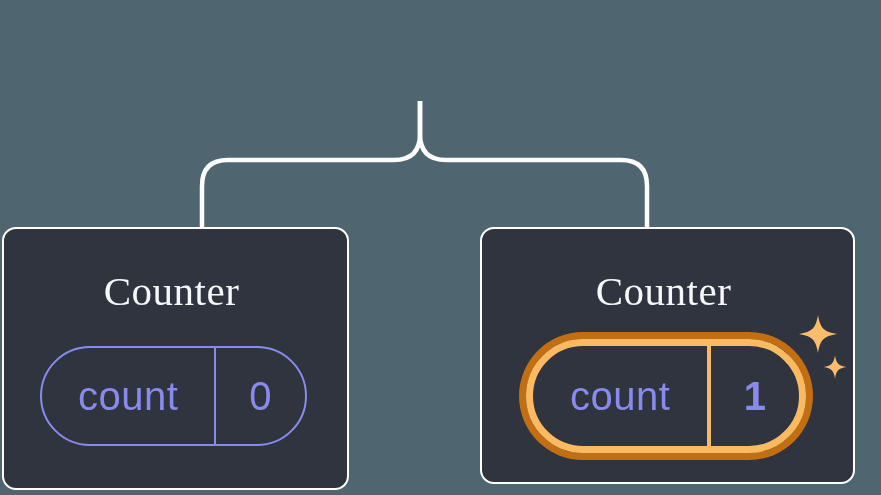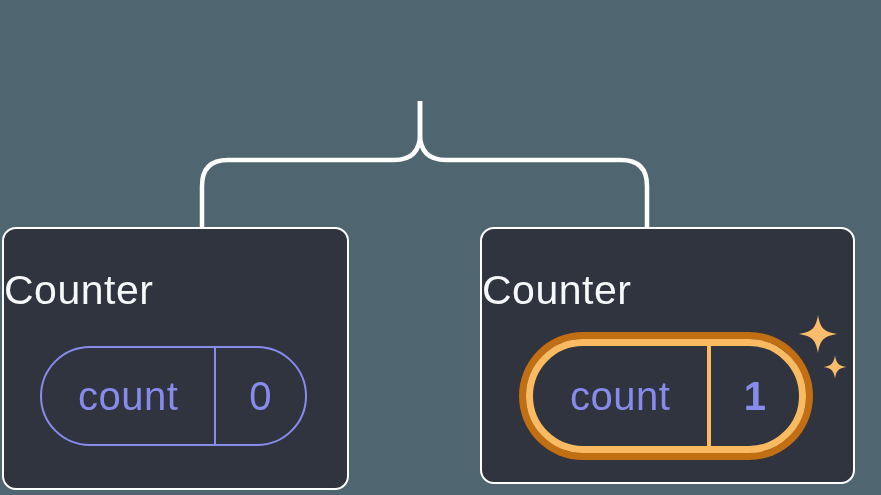--- a/index.html
+++ b/index.html
@@ -39,24 +39,25 @@
   }
 
   .connector-svg { position: absolute; left: 0; top: 0; pointer-events: none; }
 
   .card-left  { left: 2px;   top: 227px; width: 347px; height: 263px; }
   .card-right { left: 480px; top: 227px; width: 375px; height: 257px; }
 
   .card-title {
     position: absolute;
     left: 0; right: 8px; top: 38px;
-    text-align: left;
+    text-align: center;
     color: var(--title-text);
     font-size: 41px;
     letter-spacing: 0.5px;
+    font-family: Liberation Serif, serif;
   }
 
   .state-pill {
     position: absolute;
     display: flex;
     align-items: stretch;
     overflow: hidden;
   }
   .pill-plain {
     left: 36px; top: 117px; width: 267px; height: 100px;

